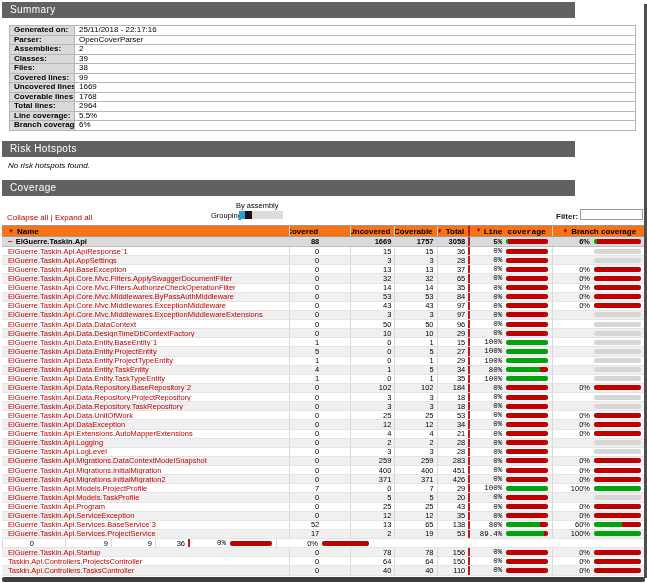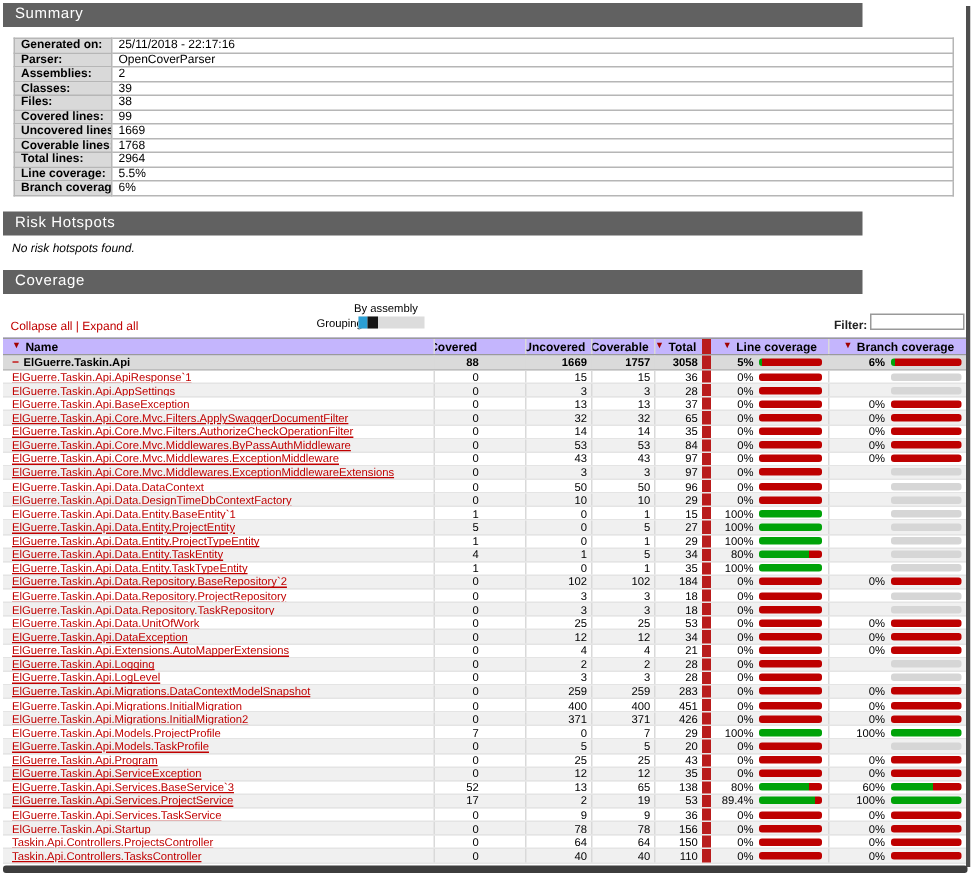--- a/index.html
+++ b/index.html
@@ -42,41 +42,41 @@
   .filter-label{position:absolute;left:556px;top:212px;font-size:8px;font-weight:bold;color:#222;}
   .filter-input{
     position:absolute;left:580px;top:209px;width:57px;height:9px;
     border:1px solid #999;background:#fff;font-size:8px;padding:0 2px;
   }
 
   
   .cov-table{position:absolute;left:2px;top:225px;width:643px;font-size:7.5px;}
   .t-row{display:flex;align-items:stretch;box-sizing:border-box;}
   .t-header{
-    height:12px;background:#c4b5fd;font-weight:bold;font-size:8px;
+    height:12px;background:#f97316;font-weight:bold;font-size:8px;
     border-top:1px solid #9a9a9a;border-bottom:1px solid #9a9a9a;
   }
   .t-assembly{height:10px;background:#dadada;font-weight:bold;border-bottom:1px solid #bdbdbd;}
   .t-class{height:9.14px;border-bottom:1px solid #e4e4e4;}
   .t-class:nth-child(even){background:#f0f0f0;}
   .cell{box-sizing:border-box;display:flex;align-items:center;overflow:hidden;white-space:nowrap;}
   .c-name{width:300px;padding-left:6px;}
   .c-num{justify-content:flex-end;padding-right:3px;border-left:1px solid #d9d9d9;}
   .c-covered{width:35px;}
   .c-uncovered{width:46px;margin-left:28px;}
   .c-coverable{width:44px;}
   .c-total{width:33px;}
-  .c-line{width:88px;border-left:6px solid #b91c1c;}
+  .c-line{width:88px;border-left:2px solid #b91c1c;font-family:Liberation Mono, monospace;}
   .c-branch{width:97px;border-left:1px solid #d9d9d9;}
   .c-cov{justify-content:flex-end;}
   .c-cov .pct{flex:1;text-align:right;margin-right:4px;}
   .bar{height:5px;border-radius:2px;margin-right:4px;flex:none;}
   .bar-line{width:42px;}
   .bar-branch{width:47px;}
-  .t-class .c-name{color:#c00000;cursor:pointer;text-decoration:underline;}
+  .t-class .c-name{color:#c00000;cursor:pointer;}
   .sort-tri{color:#a00000;font-size:6px;margin-right:3px;line-height:1;}
   .minus-icon{color:#c00000;font-weight:bold;margin-right:3px;font-size:8px;line-height:1;}
   .hdr-center{justify-content:center;}
   .hdr-right{padding-right:4px;}
 
   
   .shadow-right{position:absolute;top:4px;right:0px;width:3px;height:574px;background:#4e4e4e;}
   .shadow-bottom{position:absolute;left:2px;top:577px;width:643px;height:5px;background:#3d3d3d;border-radius:2px;}
 </style>
 </head>
@@ -671,21 +671,20 @@
         <div class="cell c-cov c-line">
           <span class="pct">89.4%</span>
           <span class="bar bar-line" style="background: linear-gradient(to right, rgb(0, 163, 9) 89.4%, rgb(190, 0, 0) 89.4%);"></span>
         </div>
         <div class="cell c-cov c-branch">
           <span class="pct">100%</span>
           <span class="bar bar-branch" style="background: rgb(0, 163, 9);"></span>
         </div>
       </div>
       <div class="t-row t-class">
-        <div class="cell c-name">ElGuerre.Taskin.Api.Services.TaskService</div>
         <div class="cell c-num c-covered">0</div>
         <div class="cell c-num c-uncovered">9</div>
         <div class="cell c-num c-coverable">9</div>
         <div class="cell c-num c-total">36</div>
         <div class="cell c-cov c-line">
           <span class="pct">0%</span>
           <span class="bar bar-line" style="background: rgb(190, 0, 0);"></span>
         </div>
         <div class="cell c-cov c-branch">
           <span class="pct">0%</span>

